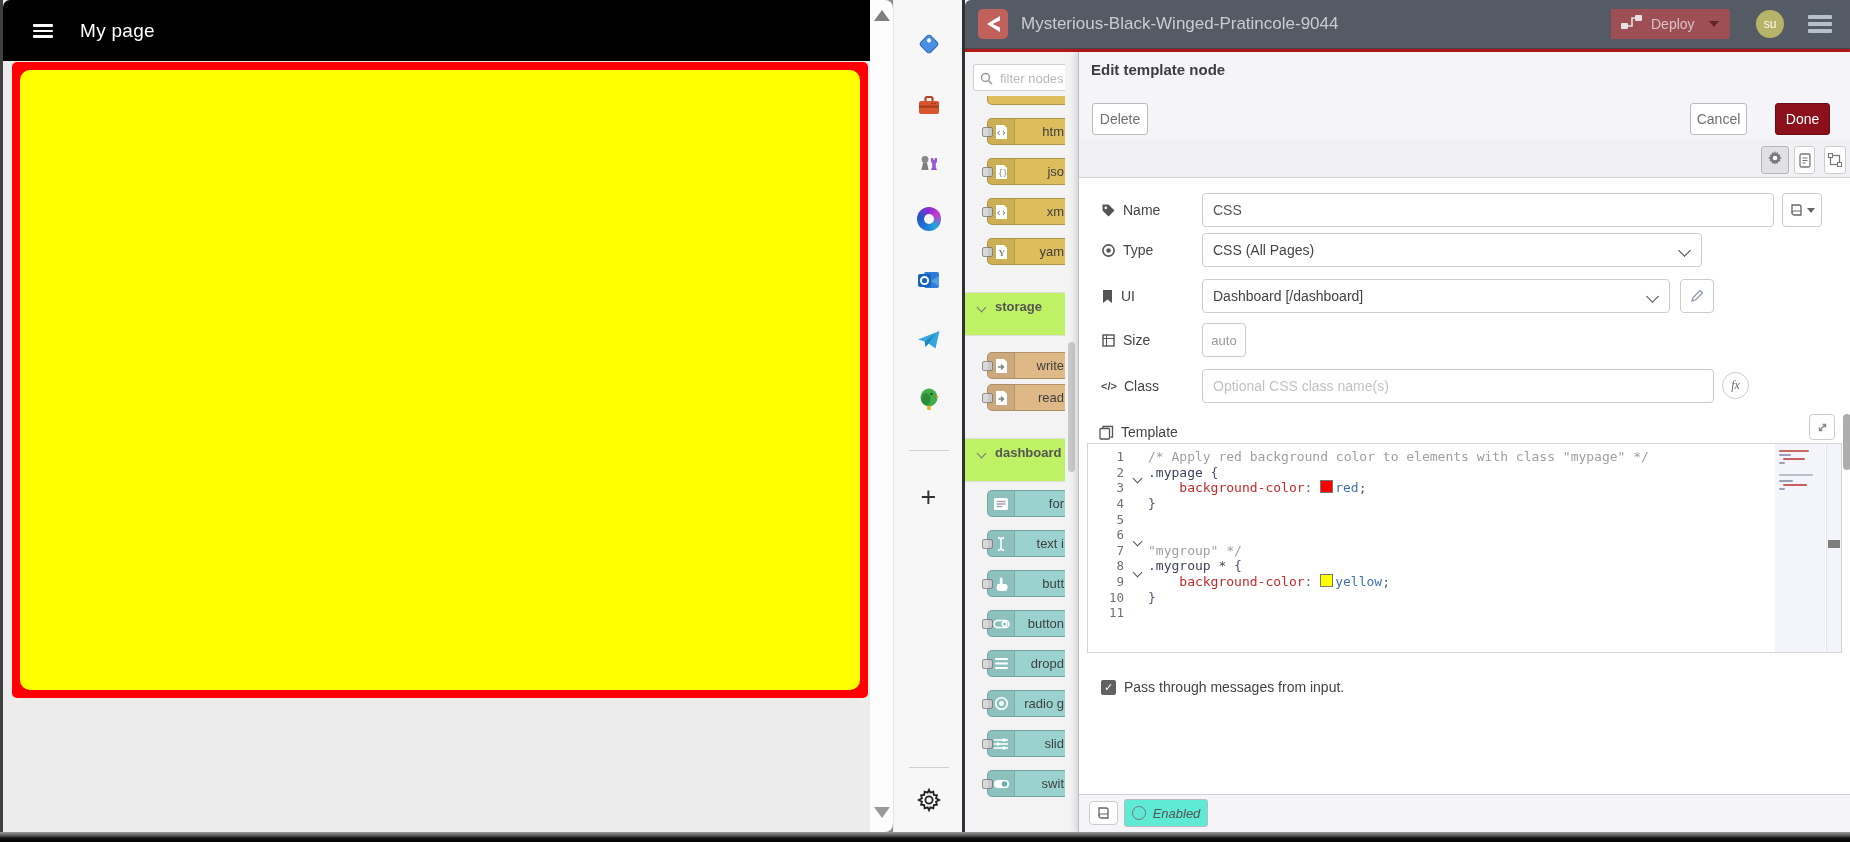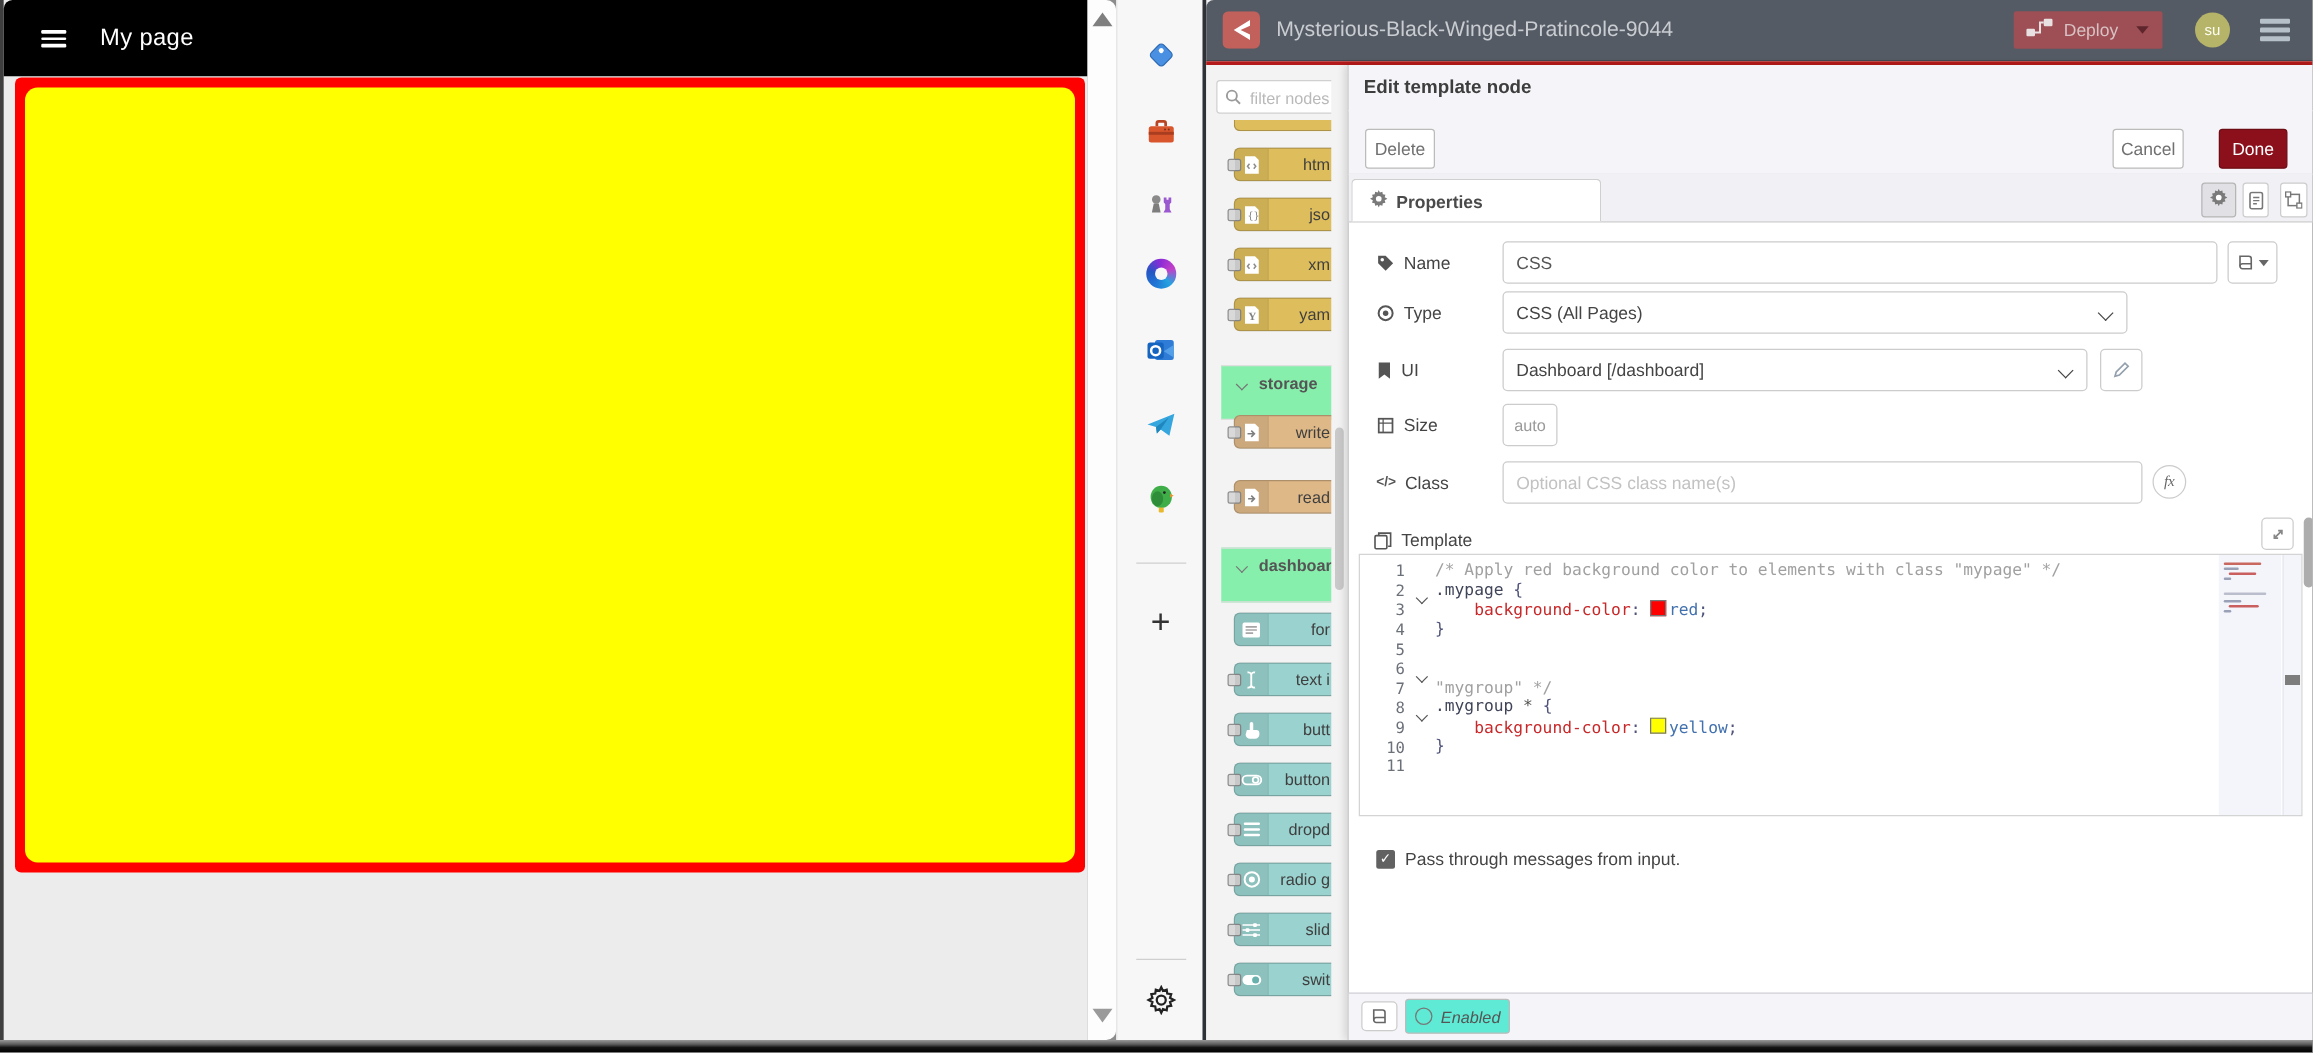--- a/index.html
+++ b/index.html
@@ -43,21 +43,21 @@
   #nr-redline{left:0;top:49px;right:0;height:3px;background:#b41a1a;}
   #nr-body{left:0;top:52px;right:0;bottom:0;}
 
   
   #palette{left:0;top:0;width:113px;bottom:0;background:#f3f3f3;}
   #pclip{left:0;top:0;width:100px;bottom:0;overflow:hidden;}
   #psearch{left:8px;top:12px;width:104px;height:27px;background:#fff;border:1px solid #d0d0d0;border-radius:3px;box-sizing:border-box;}
   #psearch input{position:absolute;left:24px;top:2px;width:70px;height:21px;border:none;outline:none;font-size:13px;color:#999;background:transparent;font-family:"Liberation Sans",sans-serif;}
   #psearch input::placeholder{color:#b9b9b9;}
   #psliver{left:22px;top:44px;width:128px;height:9px;background:#DEBD5C;border:1px solid rgba(0,0,0,.22);border-top:none;border-radius:0 0 5px 5px;box-sizing:border-box;}
-  .pheader{left:12px;width:100px;height:44px;background:#86efac;border-top:1px solid #dedede;border-bottom:1px solid #dedede;color:#555;font-weight:bold;font-size:13px;line-height:28px;box-sizing:border-box;}
+  .pheader{left:0;width:100px;height:44px;background:#bef264;border-top:1px solid #dedede;border-bottom:1px solid #dedede;color:#555;font-weight:bold;font-size:13px;line-height:28px;box-sizing:border-box;}
   .pheader .chev{position:absolute;left:13px;top:11px;width:6px;height:6px;border-right:1.6px solid #777;border-bottom:1.6px solid #777;transform:rotate(45deg);}
   .pheader .ptext{position:absolute;left:30px;white-space:nowrap;}
   .pnode{left:22px;width:128px;height:27px;border:1px solid rgba(0,0,0,.22);border-radius:5px;box-sizing:border-box;cursor:grab;}
   .pnode .ibox{position:absolute;left:0;top:0;bottom:0;width:26px;background:rgba(0,0,0,.08);border-right:1px solid rgba(0,0,0,.10);display:flex;align-items:center;justify-content:center;border-radius:4px 0 0 4px;}
   .pnode .port{position:absolute;left:-6px;top:8px;width:11px;height:10px;background:#d9d9d9;border:1px solid #8f8f8f;border-radius:2px;box-sizing:border-box;}
   .pnode .plabel{position:absolute;left:28px;width:48px;top:5px;text-align:right;font-size:13px;color:#3f3f3f;white-space:nowrap;overflow:hidden;}
   #pscroll{left:100px;top:0;width:13px;bottom:0;}
   #pscroll .thumb{position:absolute;left:3px;top:290px;width:7px;height:130px;background:#c9c9c9;border-radius:4px;}
 
   
@@ -282,21 +282,21 @@
                     <path d="M2 1 h8 l3 3 v11 H2z" fill="#fff"></path>
                     <text x="4.5" y="12" font-size="9" fill="rgba(0,0,0,.5)" font-family="Liberation Serif,serif" font-weight="bold">Y</text>
                   </svg>
                 </span>
                 <span class="plabel">yam</span>
               </div>
               <div class="pheader abs" style="top: 240px;">
                 <span class="chev"></span>
                 <span class="ptext">storage</span>
               </div>
-              <div class="pnode abs" style="top: 280px; background: rgb(222, 184, 135);">
+              <div class="pnode abs" style="top: 300px; background: rgb(222, 184, 135);">
                 <span class="port"></span>
                 <span class="ibox">
                   <svg width="15" height="16" viewBox="0 0 15 16">
                     <path d="M2 1 h8 l3 3 v11 H2z" fill="#fff"></path>
                     <path d="M4 9 h5 M7 6.5 L9.5 9 7 11.5" stroke="rgba(0,0,0,.5)" stroke-width="1.3" fill="none"></path>
                   </svg>
                 </span>
                 <span class="plabel">write</span>
               </div>
               <div class="pnode abs" style="top: 332px; background: rgb(222, 184, 135);">
@@ -404,27 +404,20 @@
       <div id="tray" class="abs">
         <div id="tray-titlebar" class="abs">
           <div id="tray-title" class="abs">Edit template node</div>
         </div>
         <div id="tray-toolbar" class="abs">
           <div id="btn-delete" class="tbtn">Delete</div>
           <div id="btn-cancel" class="tbtn">Cancel</div>
           <div id="btn-done" class="tbtn">Done</div>
         </div>
         <div id="tray-tabs" class="abs">
-          <div id="tab-props" class="abs">
-            <span class="gear-ico"><svg width="14" height="14" viewBox="0 0 16 16">
-                  <path fill="#7a7a7a" d="M8 0l1 2.2 2.3-.7.4 2.4 2.4.4-.7 2.3L16 8l-2.6 1.4.7 2.3-2.4.4-.4 2.4-2.3-.7L8 16l-1-2.2-2.3.7-.4-2.4-2.4-.4.7-2.3L0 8l2.6-1.4-.7-2.3 2.4-.4.4-2.4 2.3.7z"></path>
-                  <circle cx="8" cy="8" r="2.6" fill="#fff"></circle>
-                </svg></span>
-            <span>Properties</span>
-          </div>
           <div id="mb-gear" class="mini-btn">
               <span class="gear-ico"><svg width="14" height="14" viewBox="0 0 16 16">
                   <path fill="#7a7a7a" d="M8 0l1 2.2 2.3-.7.4 2.4 2.4.4-.7 2.3L16 8l-2.6 1.4.7 2.3-2.4.4-.4 2.4-2.3-.7L8 16l-1-2.2-2.3.7-.4-2.4-2.4-.4.7-2.3L0 8l2.6-1.4-.7-2.3 2.4-.4.4-2.4 2.3.7z"></path>
                   <circle cx="8" cy="8" r="2.6" fill="#fff"></circle>
                 </svg></span>
             </div>
           <div id="mb-doc" class="mini-btn">
             <svg width="12" height="15" viewBox="0 0 12 15">
                 <rect x="1" y="1" width="10" height="13" rx="1.5" fill="none" stroke="#777" stroke-width="1.3"></rect>
                 <path d="M3.5 5 h5 M3.5 7.5 h5 M3.5 10 h3" stroke="#777" stroke-width="1.1"></path>

